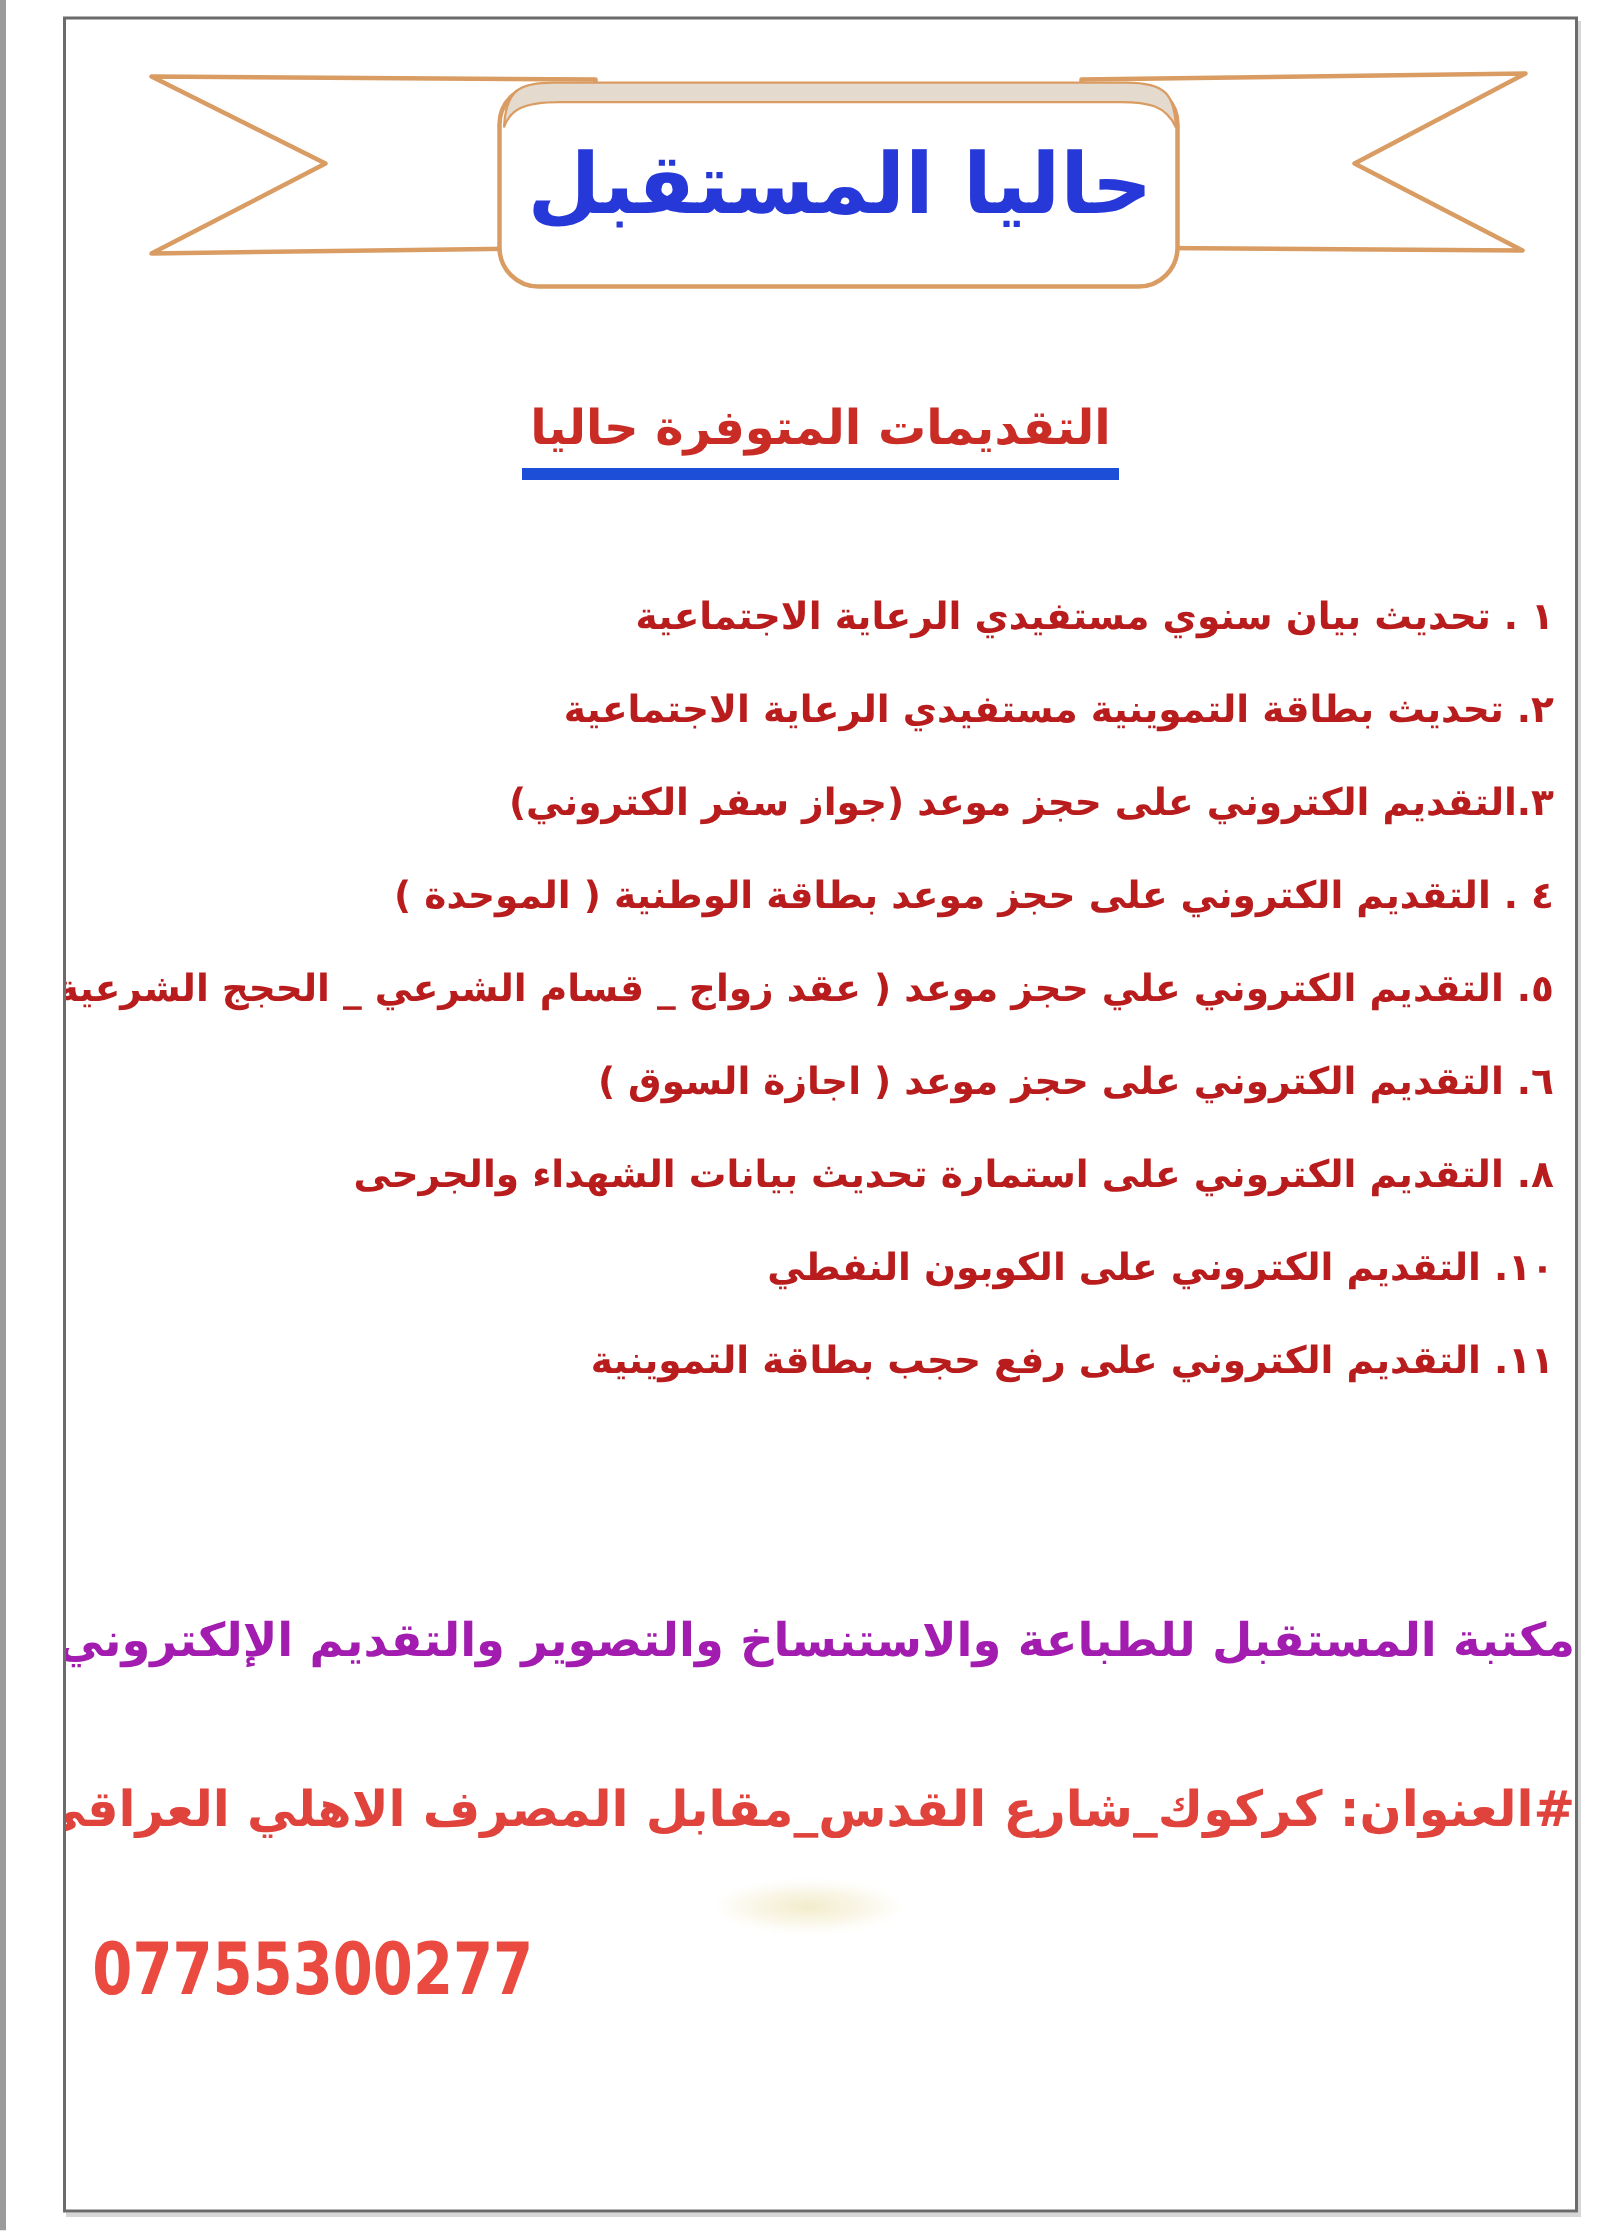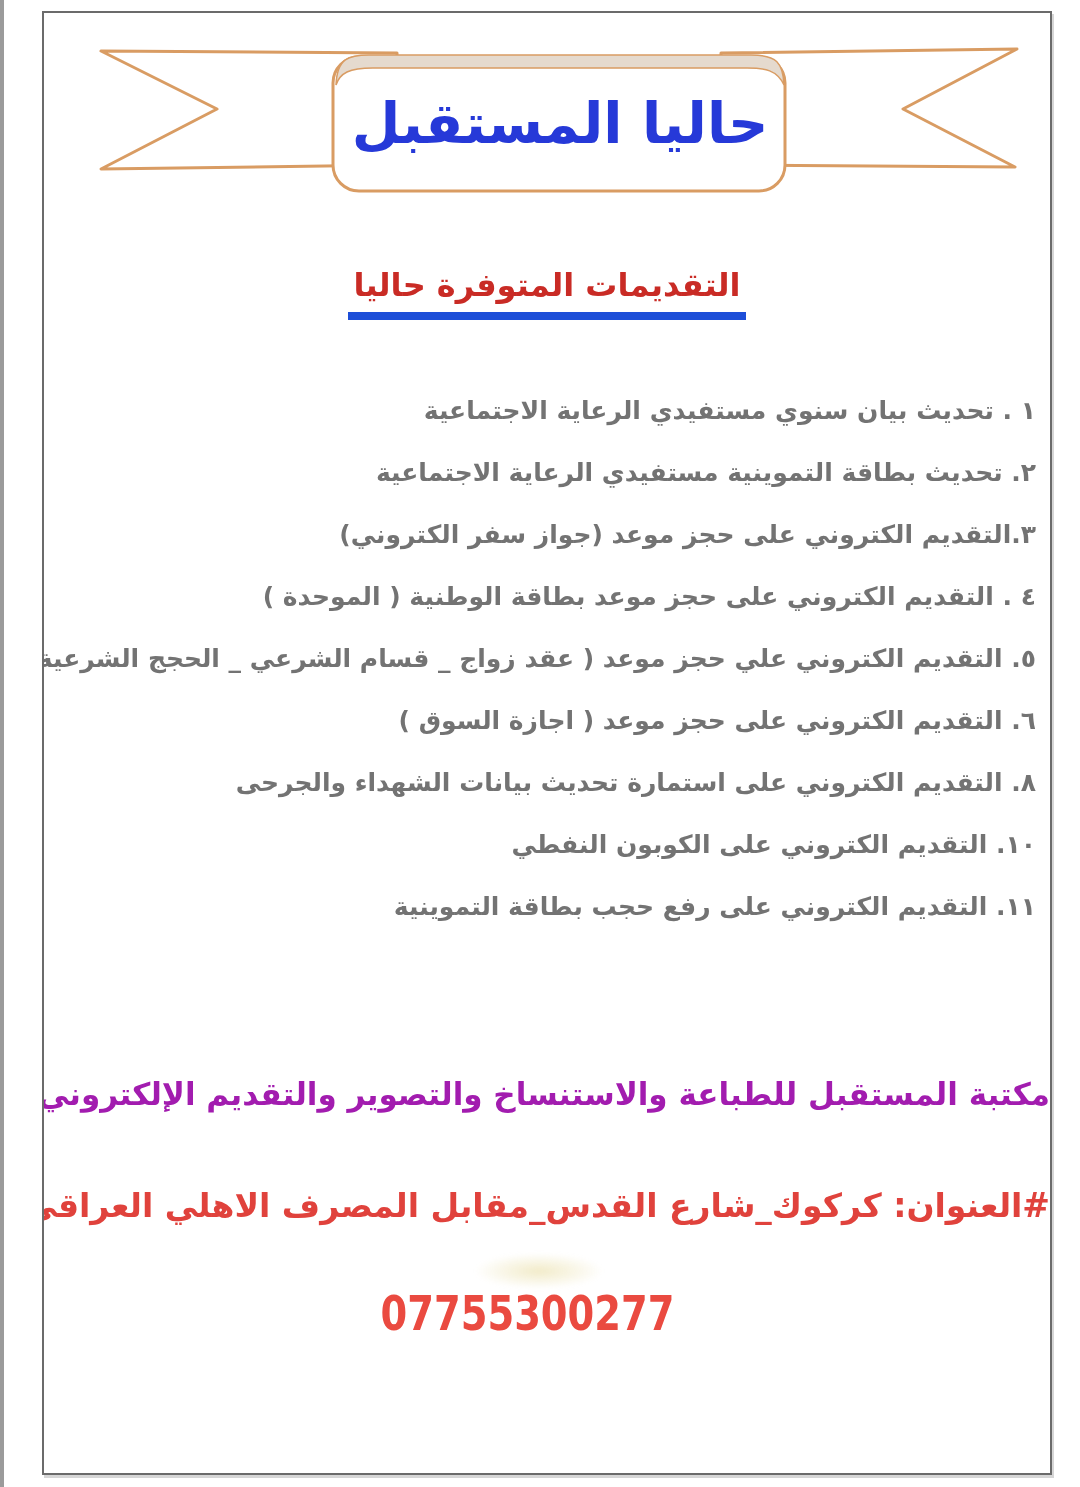--- a/index.html
+++ b/index.html
@@ -32,36 +32,36 @@
   .heading { position:absolute; top:253px; left:0; width:100%; text-align:center; }
   .heading span {
     display:inline-block; direction:rtl;
     font-size:32px; font-weight:bold; color:#c92b25;
     border-bottom:8px solid #1d4ed8; padding:0 6px 8px;
     white-space:nowrap;
   }
   .services {
     position:absolute; top:367px; right:14px; left:16px;
     direction:rtl; text-align:right;
-    color:#737373; font-weight:bold; font-size:25px;
+    color:#b91c1c; font-weight:bold; font-size:25px;
   }
   .services .service { line-height:62px; white-space:nowrap; }
   .tagline {
     position:absolute; top:1063px; left:0; width:100%;
     text-align:center; direction:rtl;
     font-size:31px; font-weight:bold; color:#a21caf; white-space:nowrap;
   }
   .address {
     position:absolute; top:1173px; left:0; width:100%;
     text-align:center; direction:rtl;
     font-size:33px; font-weight:bold; color:#e0423c; white-space:nowrap;
   }
   .phone {
     position:absolute; left:0; width:100%;
-    text-align:center; color:#ea4a40;
+    color:#ea4a40;
     font-size:48px; font-weight:bold;
   }
   .phone span { display:inline-block; transform:scaleX(.8) translateX(-24px); }
   .phone-1 { top:1272px; }
   .phone-2 { top:1461px;margin-top:11px; }
   .smudge {
     position:absolute; left:430px; top:1240px; width:130px; height:36px;
     background:radial-gradient(ellipse at center, rgba(222,205,120,0.40), rgba(222,205,120,0) 70%);
     filter:blur(2px);
   }

